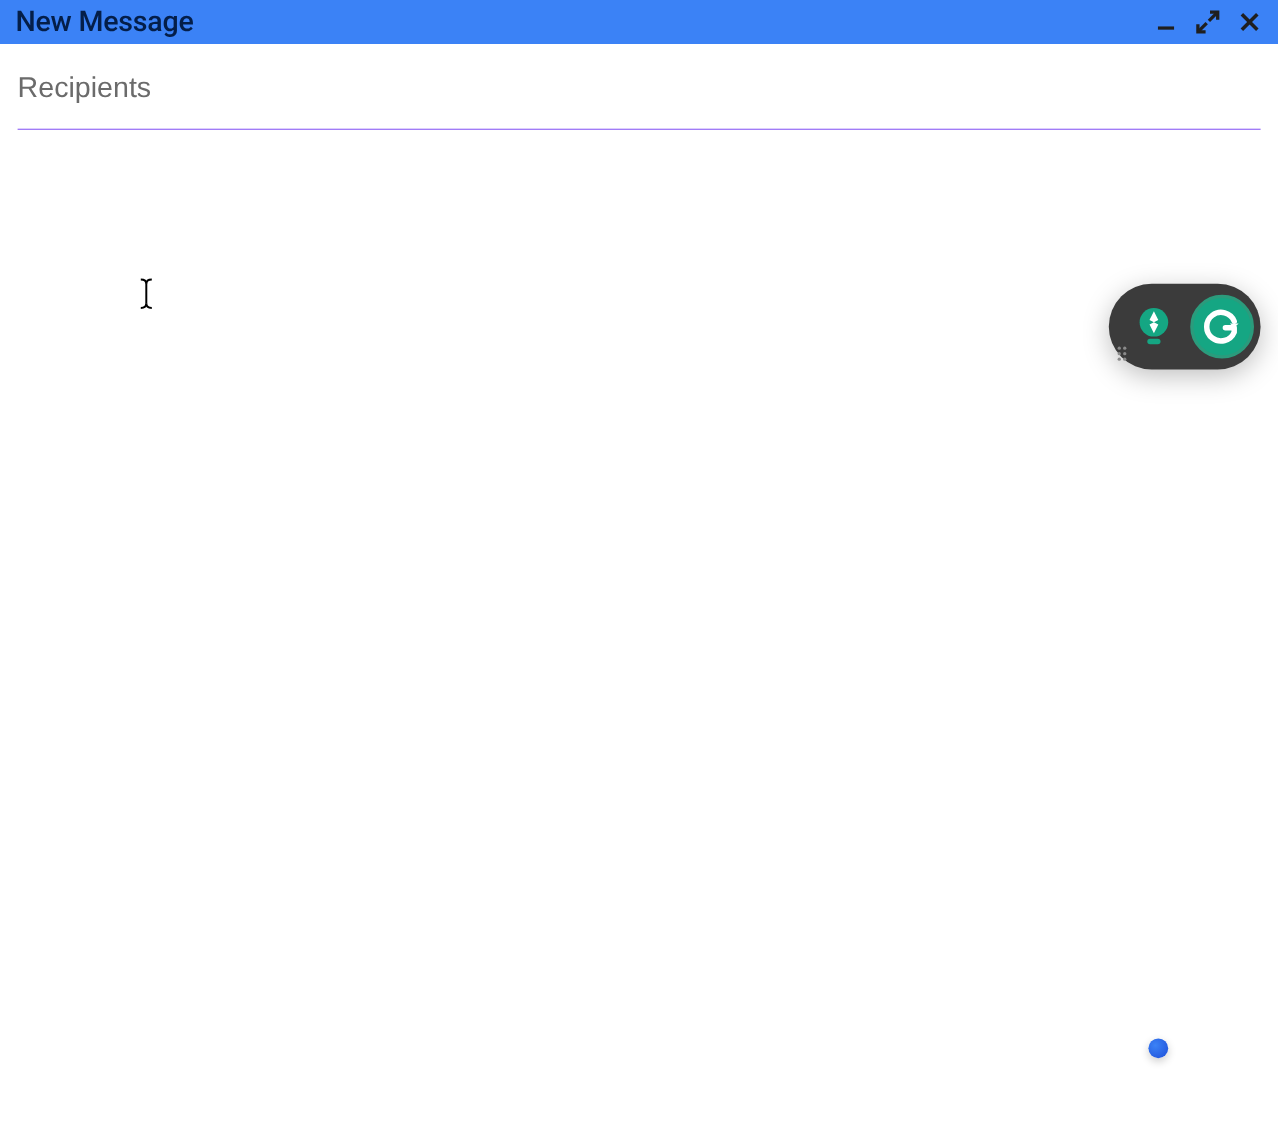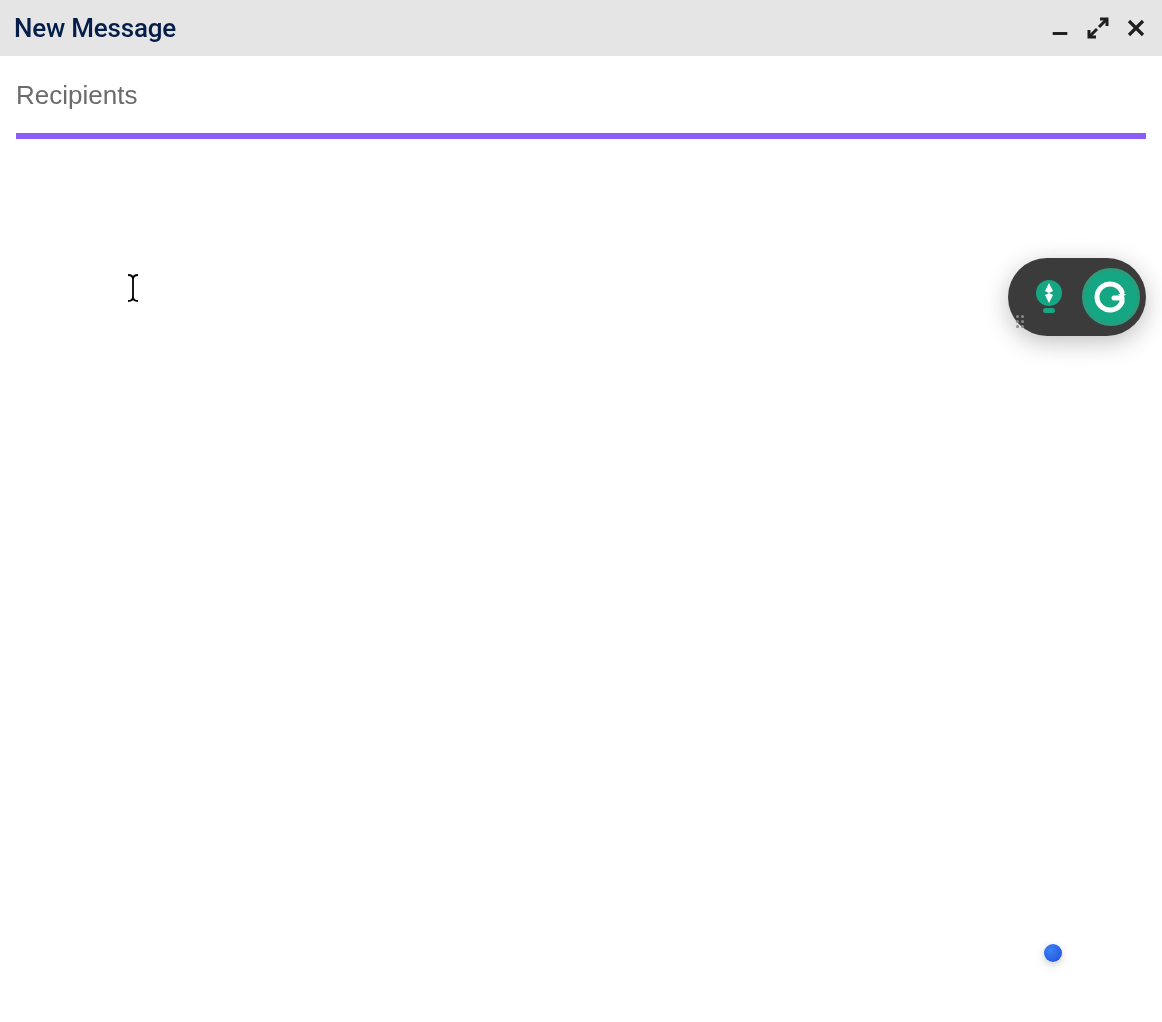--- a/index.html
+++ b/index.html
@@ -9,22 +9,22 @@
     }
     body {
       font-family: -apple-system, BlinkMacSystemFont, "Segoe UI", Roboto, Arial, sans-serif;
       width: 1162px;
       height: 1022px;
       background: #ffffff;
       overflow: hidden;
       position: relative;
     }
     .header {
-      background: #e5e5e5;
-      height: 56px;
+      background: #3b82f6;
+      height: 40px;
       display: flex;
       align-items: center;
       justify-content: space-between;
       padding: 0 14px;
     }
     .header-title {
       font-size: 26px;
       font-weight: 500;
       color: #041e49;
       letter-spacing: -0.2px;
@@ -40,21 +40,21 @@
       justify-content: center;
       width: 24px;
       height: 24px;
       cursor: pointer;
       color: #1f1f1f;
     }
     .fields {
       padding: 0 16px;
     }
     .field-row {
-      border-bottom: 6px solid #8b5cf6;
+      border-bottom: 1px solid #8b5cf6;
       padding: 24px 0 22px 0;
     }
     .field-input {
       border: none;
       outline: none;
       font-size: 26px;
       color: #202124;
       width: 100%;
       background: transparent;
     }

